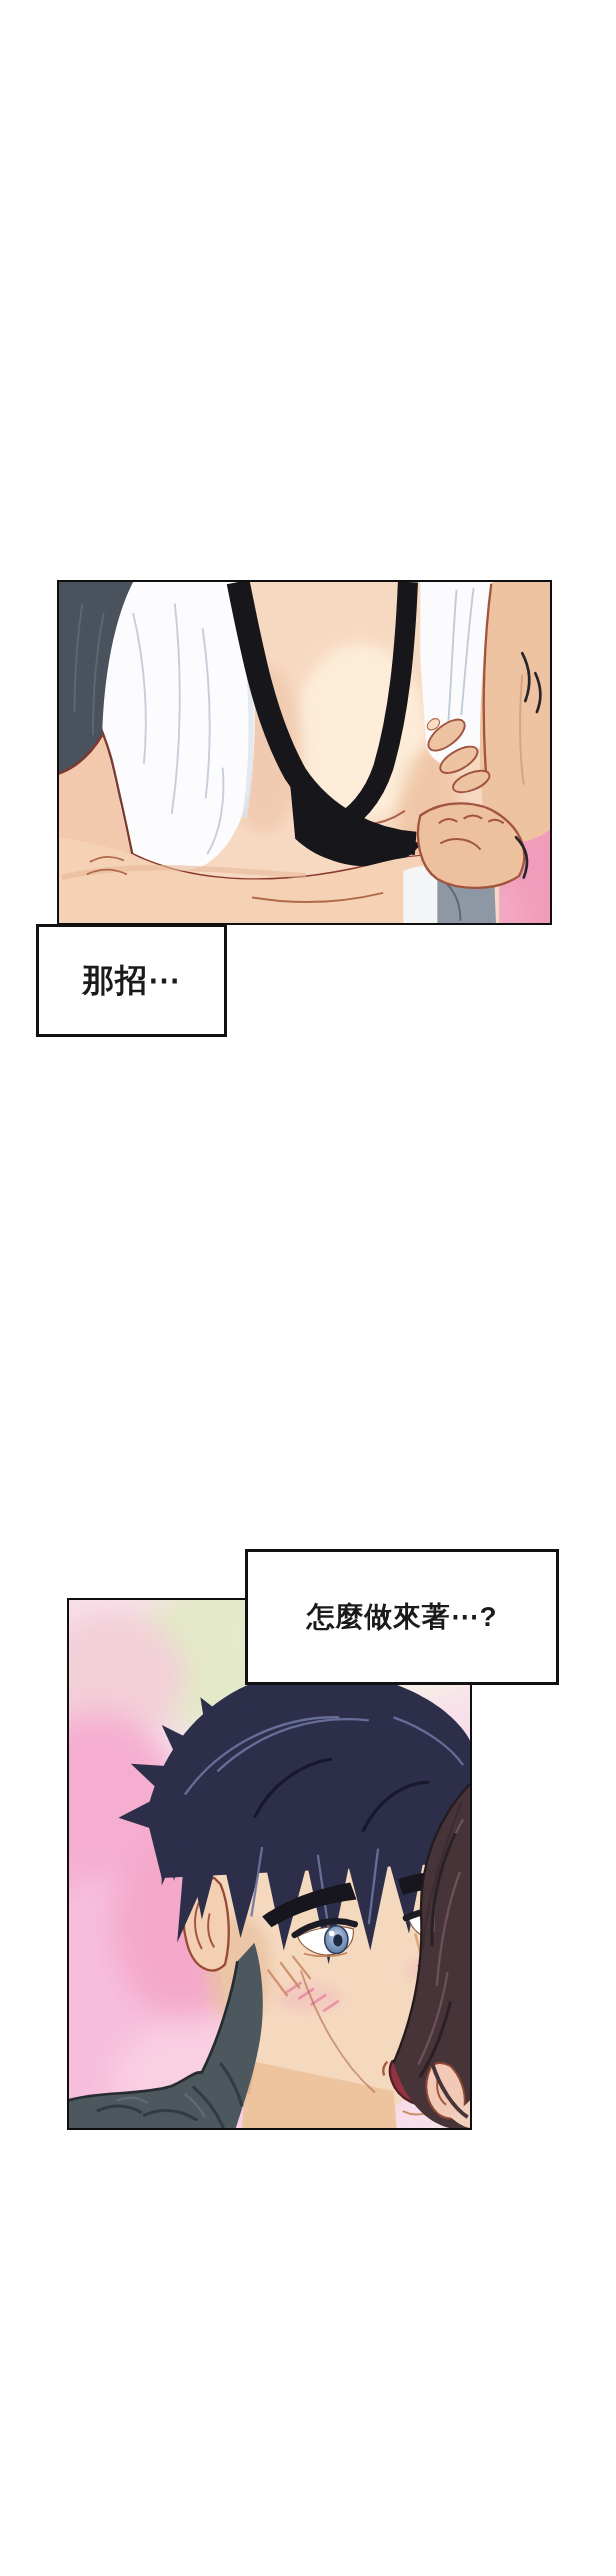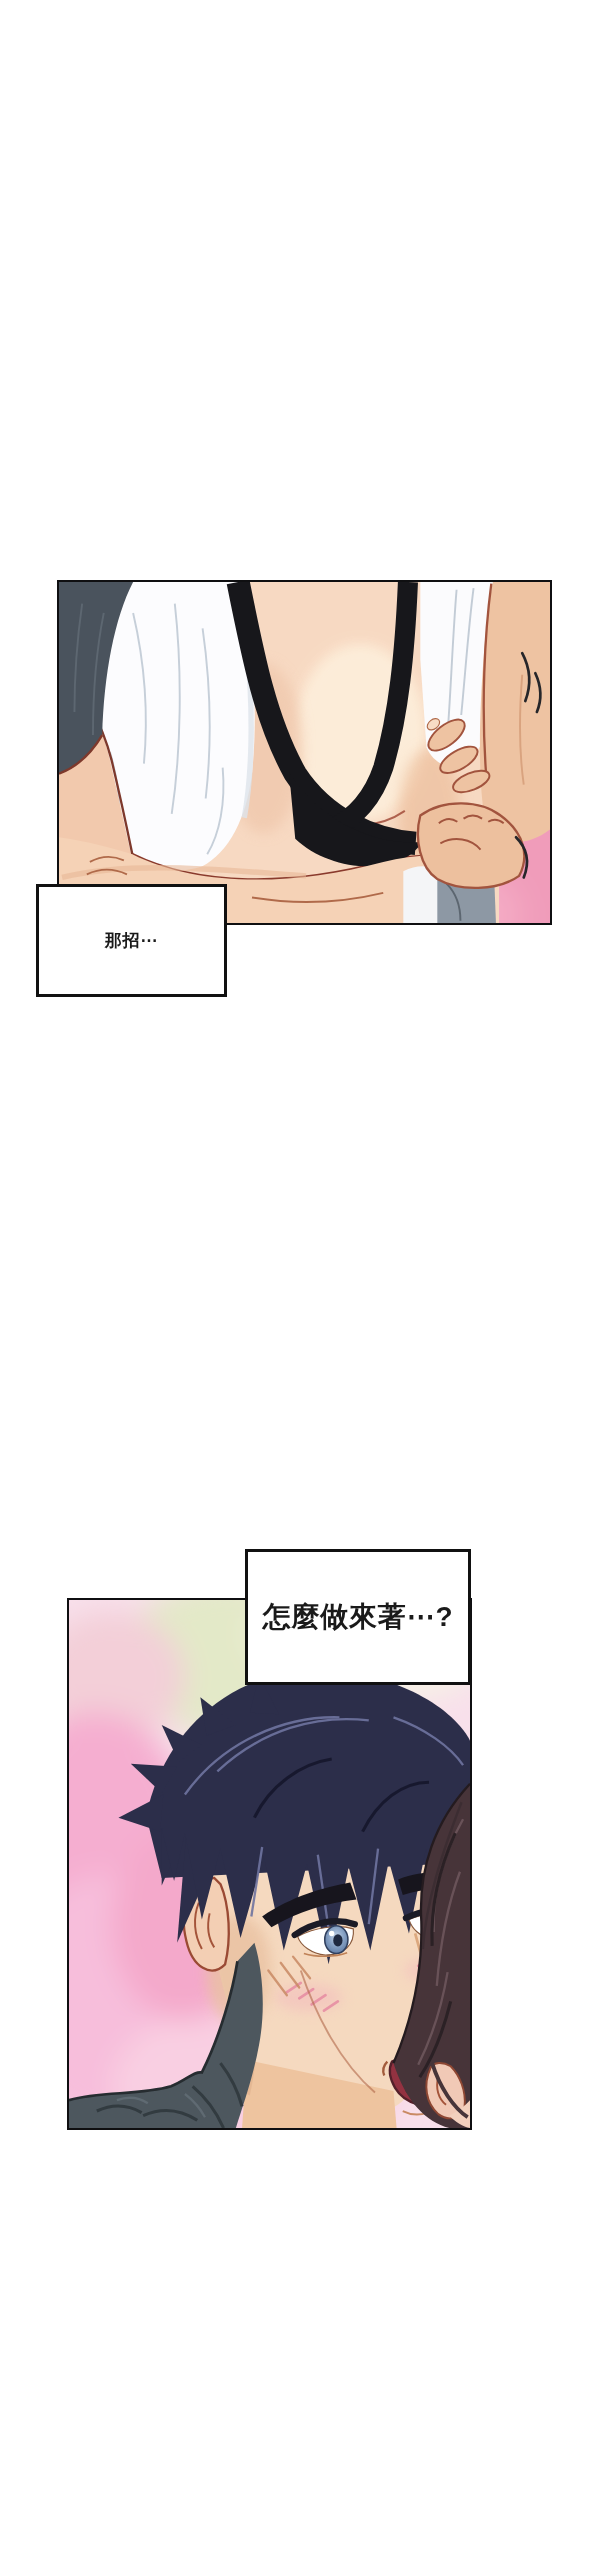--- a/index.html
+++ b/index.html
@@ -29,22 +29,22 @@
     background: #ffffff;
     display: flex;
     align-items: center;
     justify-content: center;
     z-index: 5;
     color: #1a1a1a;
     font-weight: 600;
     letter-spacing: 0.8px;
     text-align: center;
   }
-  .speech-1 { left: 36px; top: 884px; width: 191px; height: 113px; font-size: 17px; }
-  .speech-2 { left: 245px; top: 1549px; width: 226px; height: 136px; font-size: 28px; }
+  .speech-1 { left: 36px; top: 924px; width: 191px; height: 113px; font-size: 32px; }
+  .speech-2 { left: 245px; top: 1549px; width: 314px; height: 136px; font-size: 28px; }
 </style>
 </head>
 <body>
 
 <div class="page">
 
   <section class="panel panel-1">
     <svg viewBox="0 0 636 441" preserveAspectRatio="none">
       <defs>
         <filter id="b18" x="-60%" y="-60%" width="220%" height="220%">

